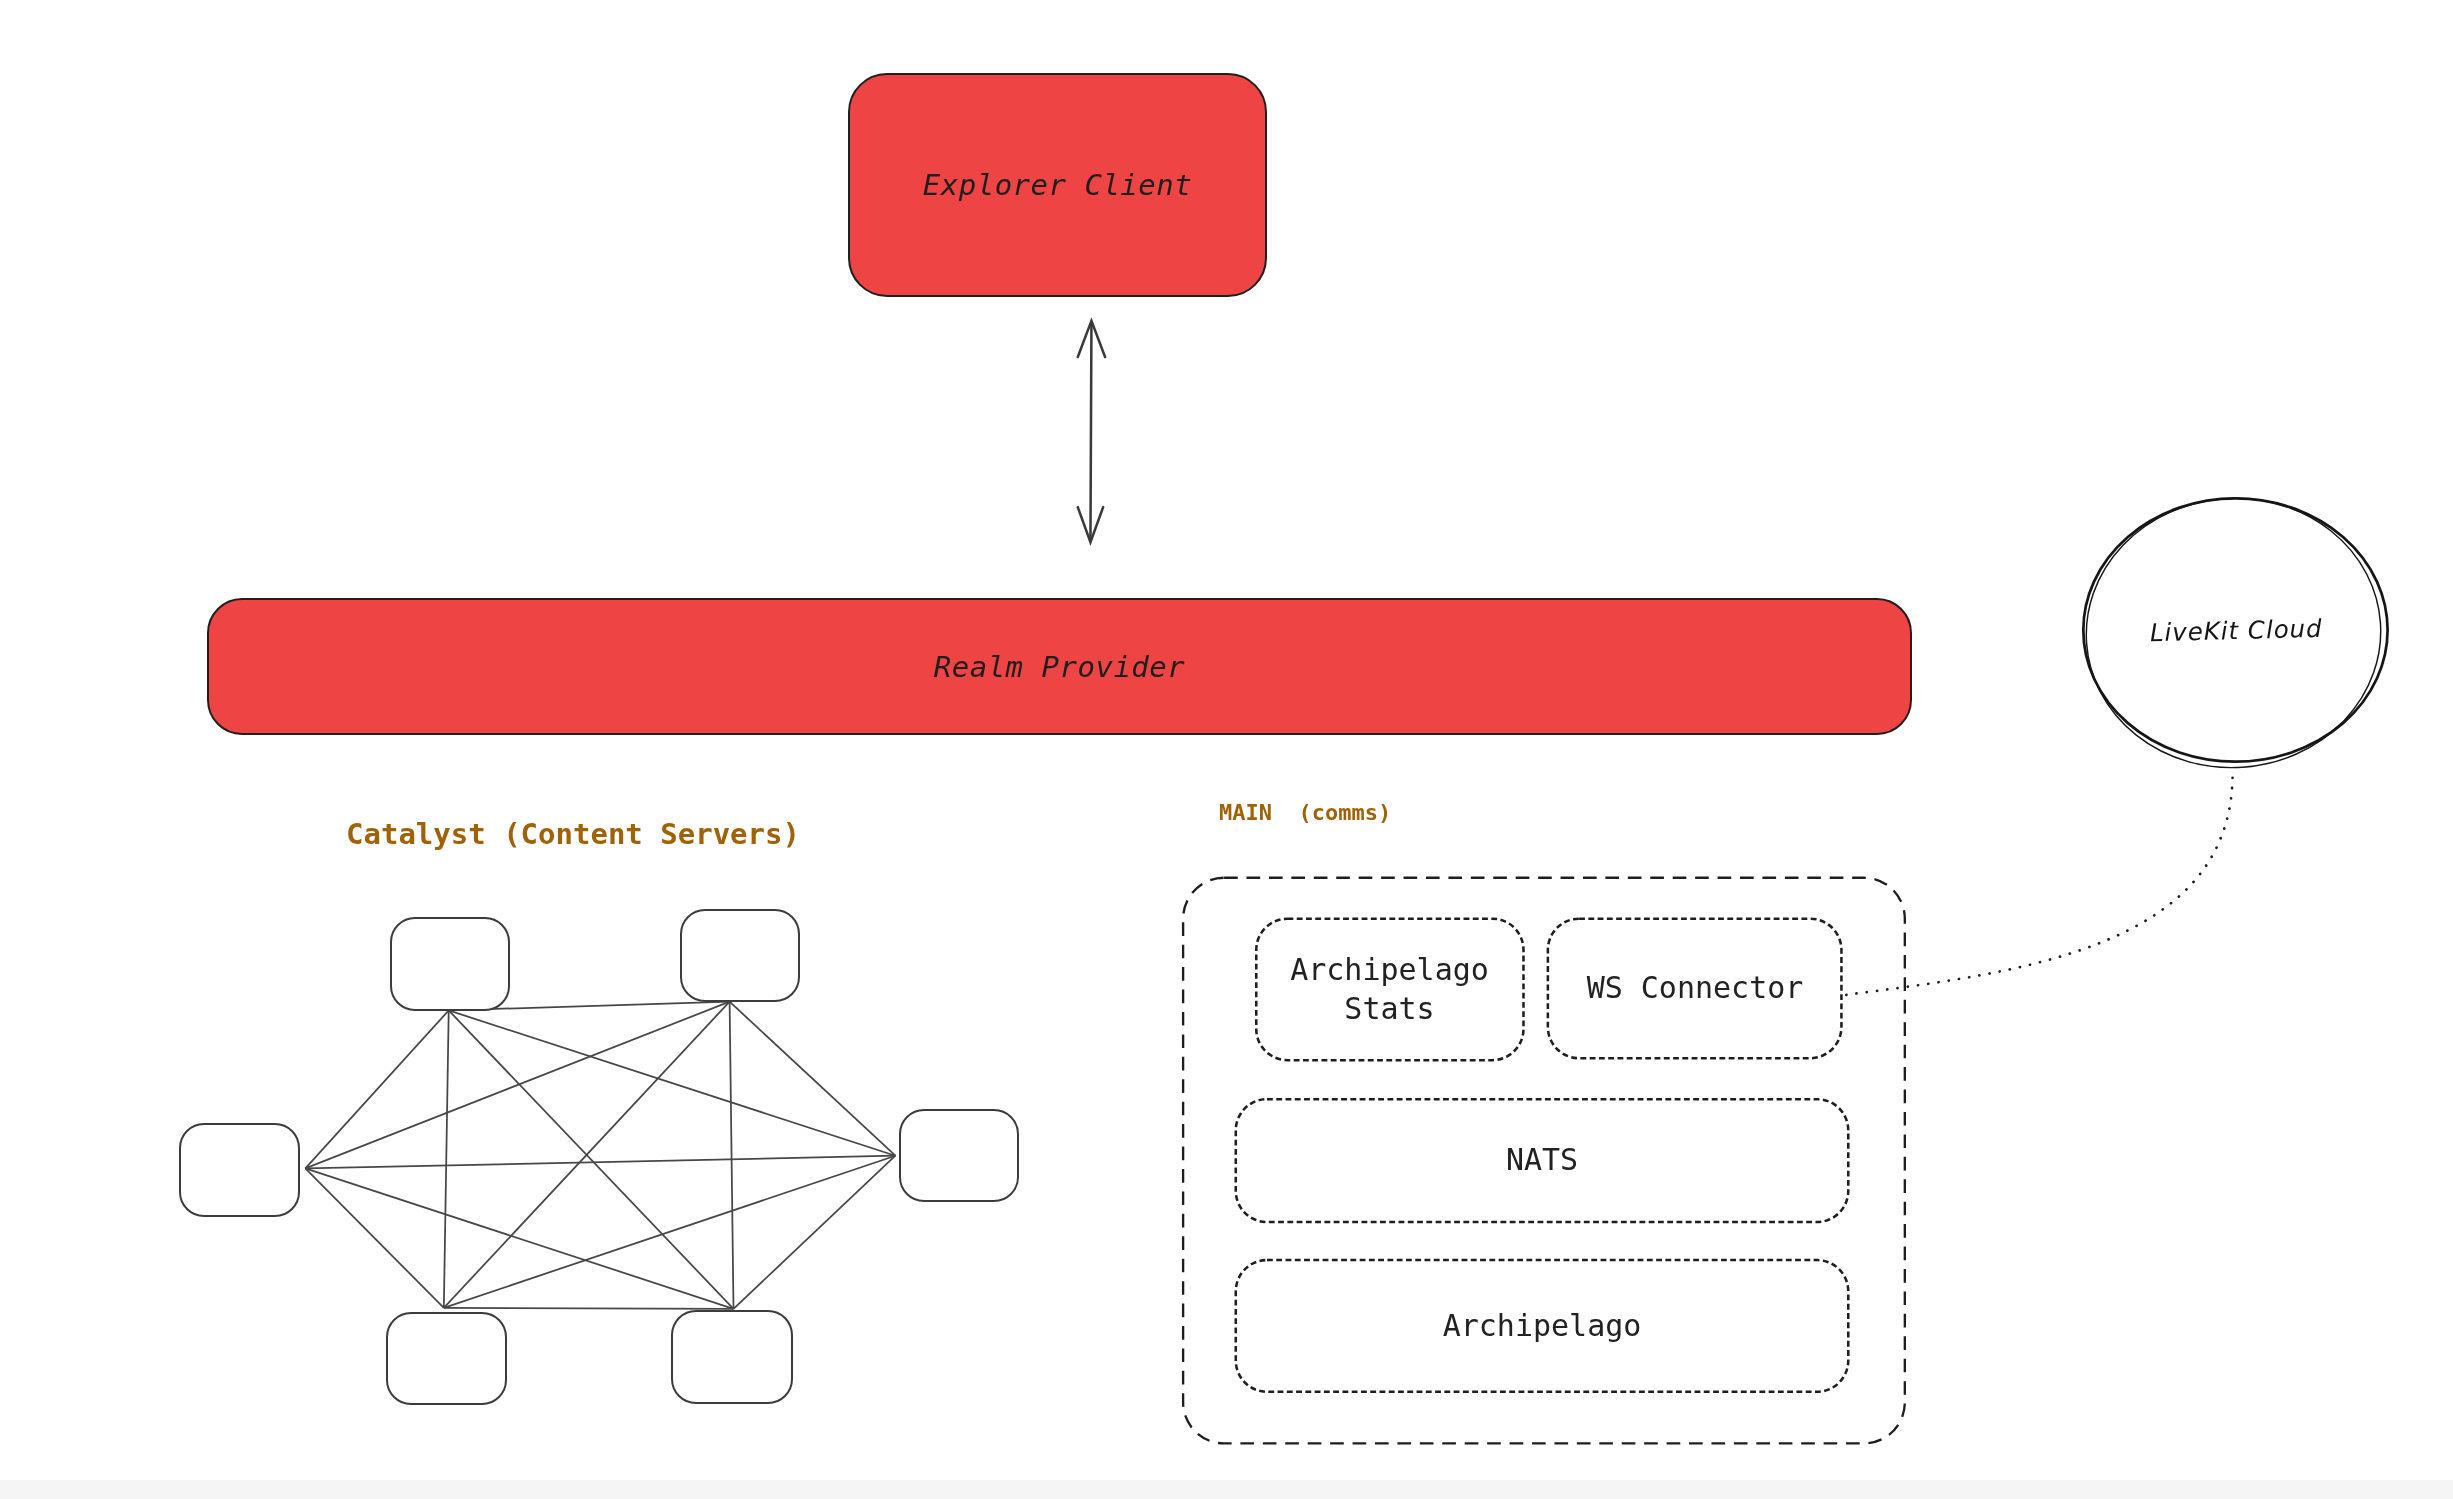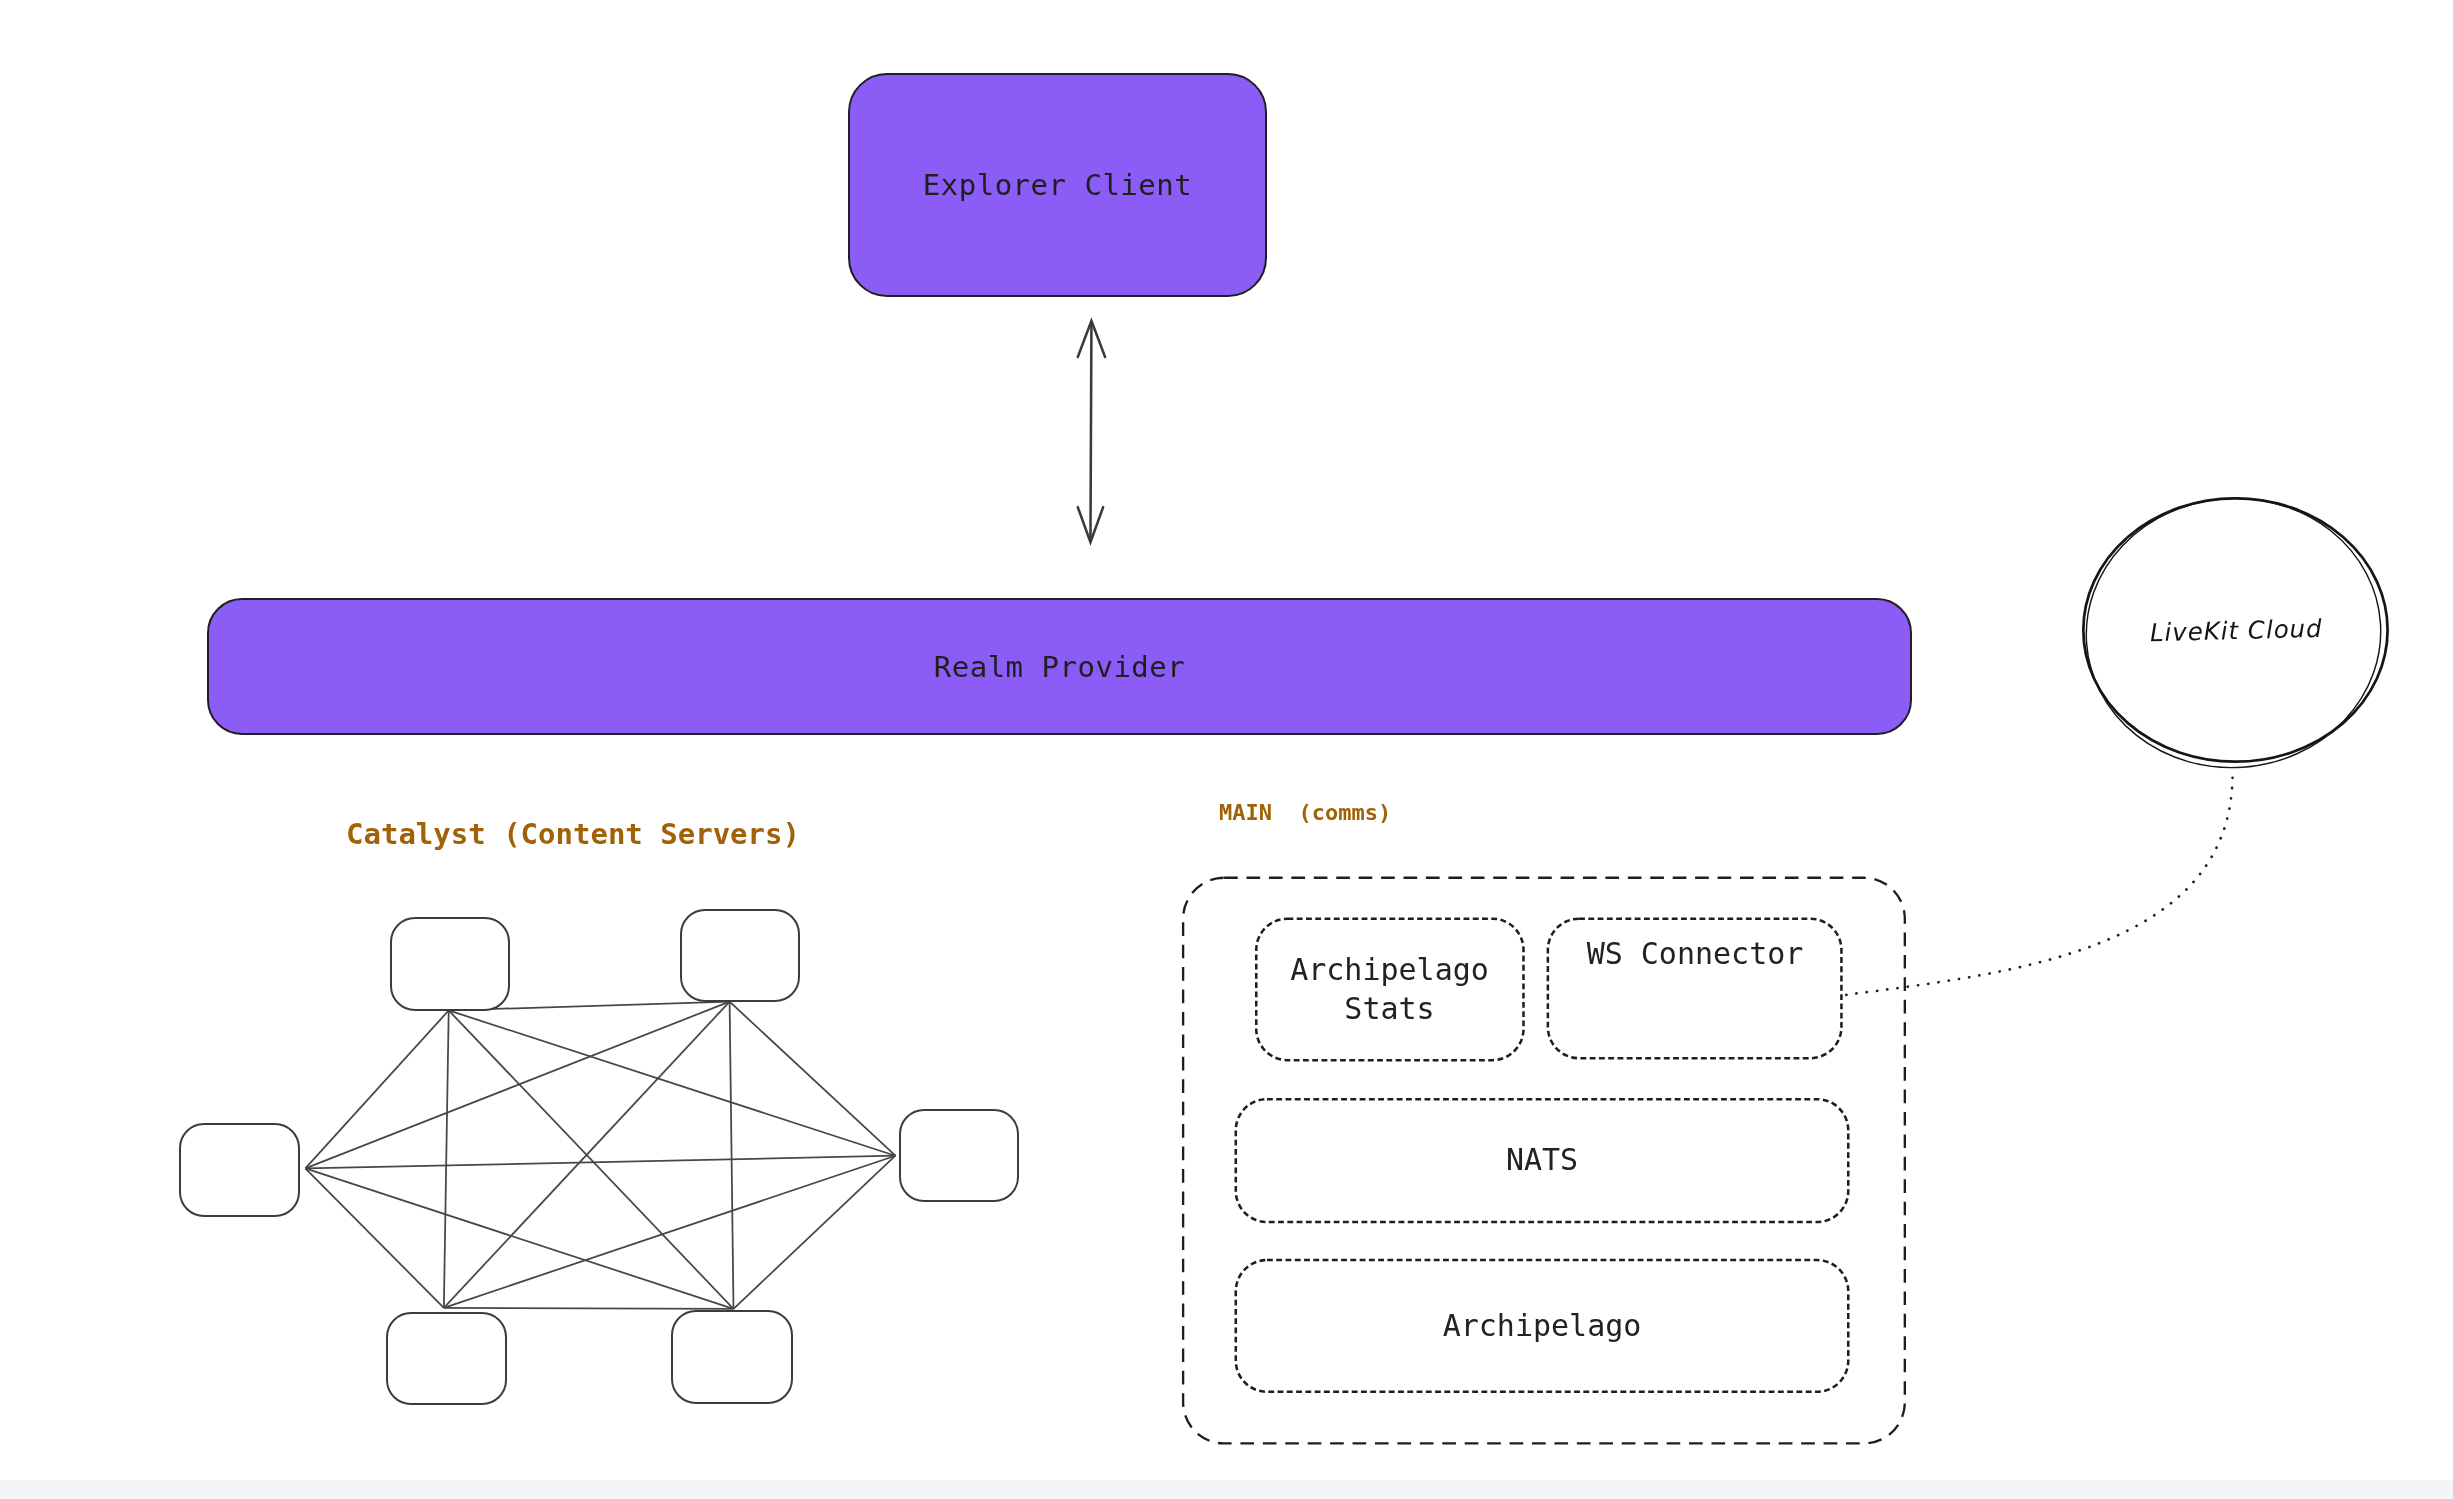--- a/index.html
+++ b/index.html
@@ -2,22 +2,22 @@
 <html><head>
 <meta charset="utf-8">
 <style>
   html,body{margin:0;padding:0;background:#ffffff;}
   #stage{
     position:relative;width:2454px;height:1500px;background:#ffffff;overflow:hidden;
     font-family:"DejaVu Sans Mono","Liberation Mono",monospace;color:#1f1f1f;
   }
   #wires{position:absolute;left:0;top:0;width:2454px;height:1500px;}
   .node{
-    position:absolute;background:#8b5cf6;border:2.4px solid #1f1f1f;
-    display:flex;align-items:center;justify-content:center;box-sizing:border-box;
+    position:absolute;background:#ef4444;border:2.4px solid #1f1f1f;
+    display:flex;align-items:center;justify-content:center;box-sizing:border-box;font-style:italic;
   }
   .node .lbl{
     font-size:29px;font-weight:500;letter-spacing:0.5px;white-space:nowrap;
   }
   .mesh-node{
     position:absolute;background:#ffffff;border:2px solid #3c3c3c;border-radius:25px;
     box-sizing:border-box;
   }
   .overlay-label{
     position:absolute;display:flex;align-items:center;justify-content:center;
@@ -100,21 +100,21 @@
   <div class="mesh-node" style="left:671px;top:1310px;width:122px;height:94px;"></div>
 
   <div class="section-title" style="left:1219px;top:800px;font-size:22px;">MAIN  (comms)</div>
 
   <div class="overlay-label" style="left:1256px;top:919px;width:267px;height:141px;">
     <div class="inner-lbl">
       <div>Archipelago</div>
       <div>Stats</div>
     </div>
   </div>
-  <div class="overlay-label" style="left:1548px;top:885px;width:294px;height:139px;">
+  <div class="overlay-label" style="left:1548px;top:919px;width:294px;height:139px;">
     <span class="inner-lbl">WS Connector</span>
   </div>
   <div class="overlay-label" style="left:1236px;top:1099px;width:612px;height:123px;">
     <span class="inner-lbl">NATS</span>
   </div>
   <div class="overlay-label" style="left:1236px;top:1260px;width:612px;height:132px;">
     <span class="inner-lbl">Archipelago</span>
   </div>
 
   <div class="overlay-label" style="left:2084px;top:552px;width:304px;height:156px;">

